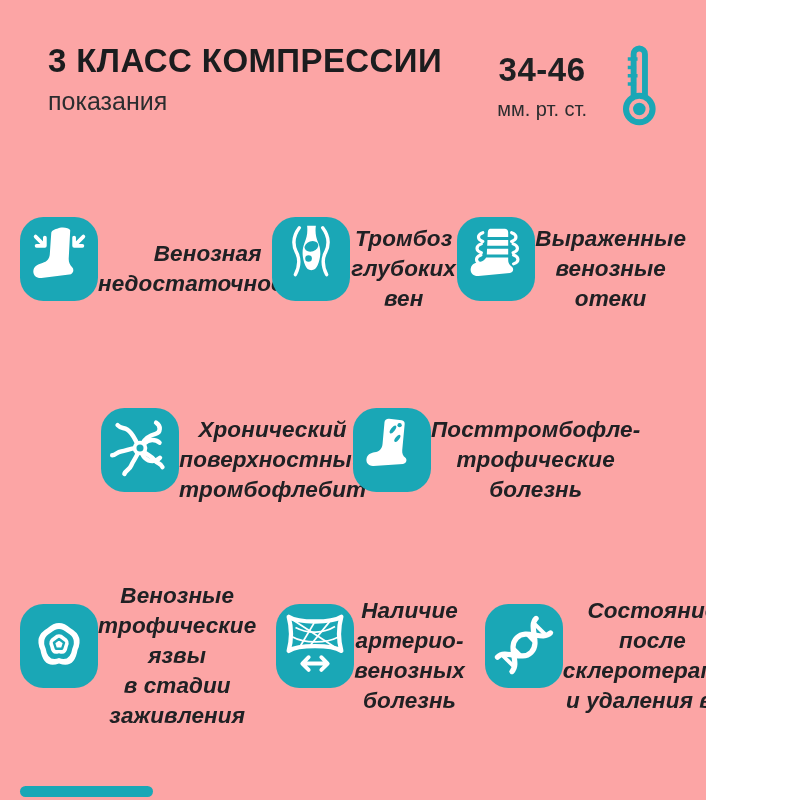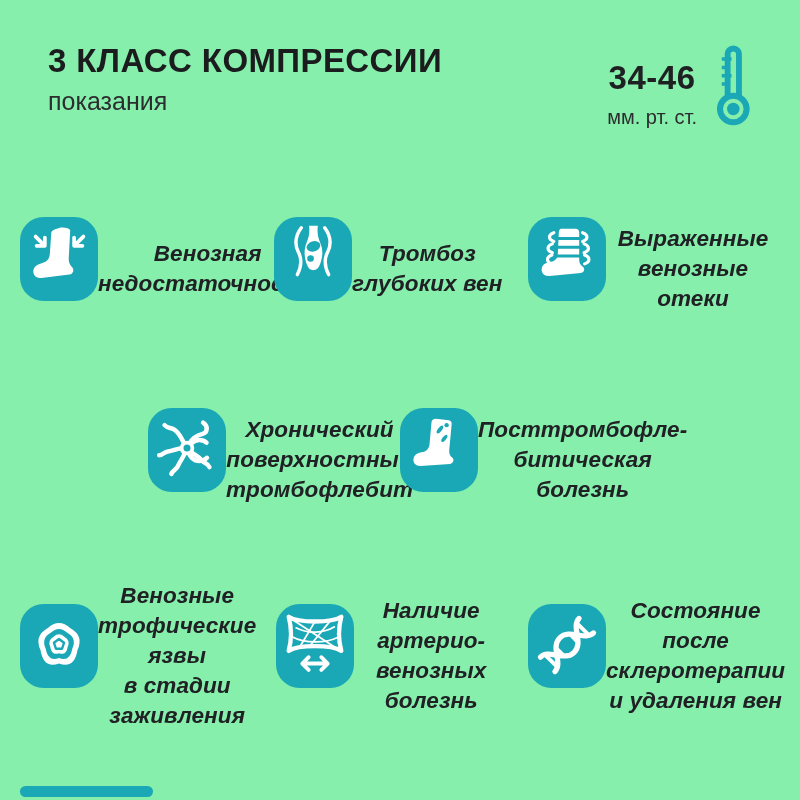--- a/index.html
+++ b/index.html
@@ -1,25 +1,25 @@
 <!DOCTYPE html>
 <html style="--accent: #1AA7B6;"><head>
 <meta charset="utf-8">
 <style>
   :root { --accent:#1AA7B6; --ink:#1F2022; }
   * { margin:0; padding:0; box-sizing:border-box; }
   body { background:#fff; }
   .page {
-    position:relative; width:800px; height:800px; background:#86efac; overflow:hidden;
+    position:relative; width:706px; height:800px; background:#fca5a5; overflow:hidden;
     font-family:"Liberation Sans","DejaVu Sans",sans-serif; color:var(--ink);
   }
   .header { display:flex; justify-content:space-between; align-items:flex-start; padding:42px 44px 0 48px; }
   .title { font-size:33px; font-weight:bold; letter-spacing:.4px; color:#1b1c1e; }
   .subtitle { font-size:25px; font-weight:normal; color:#2c2d2f; margin-top:7px; }
-  .header-right { display:flex; align-items:flex-end; gap:13px; margin-top:1px; }
+  .header-right { display:flex; align-items:center; gap:29px; margin-top:1px; }
   .pressure { text-align:center; }
   .pressure-value { font-size:33px; font-weight:bold; letter-spacing:.5px; }
   .pressure-unit { font-size:20px; margin-top:9px; color:#2c2d2f; }
   .therm-svg { display:block; margin-top:-2px; }
 
   .row { display:flex; justify-content:space-between; padding:0 20px; }
   .row.centered { justify-content:center; }
   .row1 { margin-top:36px; height:188px; }
   .row2 { height:194px; }
   .row3 { margin-top:14px;gap:20px; }
@@ -130,21 +130,21 @@
       <div class="tile">
         <svg viewBox="0 0 80 86">
           <rect class="tile-bg" width="80" height="86" rx="24"></rect>
           <path class="wfill" d="M37 11 L50 12.5 C52 12.8 53.2 14.3 53 16.3 L50.5 43 C50.2 46.5 51.3 49 53.5 50.8 C56 52.9 54.8 57 51.3 57.3 L21 59.5 C15.8 59.8 12.8 55.8 14 51.3 C15 47.8 18.3 46 22 45.4 C27 44.5 29.8 41.8 30.3 36.8 L32.3 14.5 C32.5 12.3 34.5 10.8 37 11 Z"></path>
           <ellipse class="afill" cx="41" cy="22" rx="4.8" ry="2" transform="rotate(-52 41 22)"></ellipse>
           <ellipse class="afill" cx="45.5" cy="31" rx="4.4" ry="1.9" transform="rotate(-52 45.5 31)"></ellipse>
           <circle class="afill" cx="47.8" cy="17.5" r="2.2"></circle>
         </svg>
       </div>
       <div class="label">Посттромбофле-
-битическая
+трофические
 болезнь</div>
     </div>
   </div>
 
   <div class="row row3">
     <div class="card">
       <div class="tile">
         <svg viewBox="0 0 80 86">
           <rect class="tile-bg" width="80" height="86" rx="24"></rect>
           <path class="wfill" d="M51.8 24.8 Q65.7 32.7 59 47.2 Q55.9 66.7 40 61 Q24.1 66.7 21 47.2 Q14.3 32.7 28.2 24.8 Q40 14 51.8 24.8 Z"></path>

